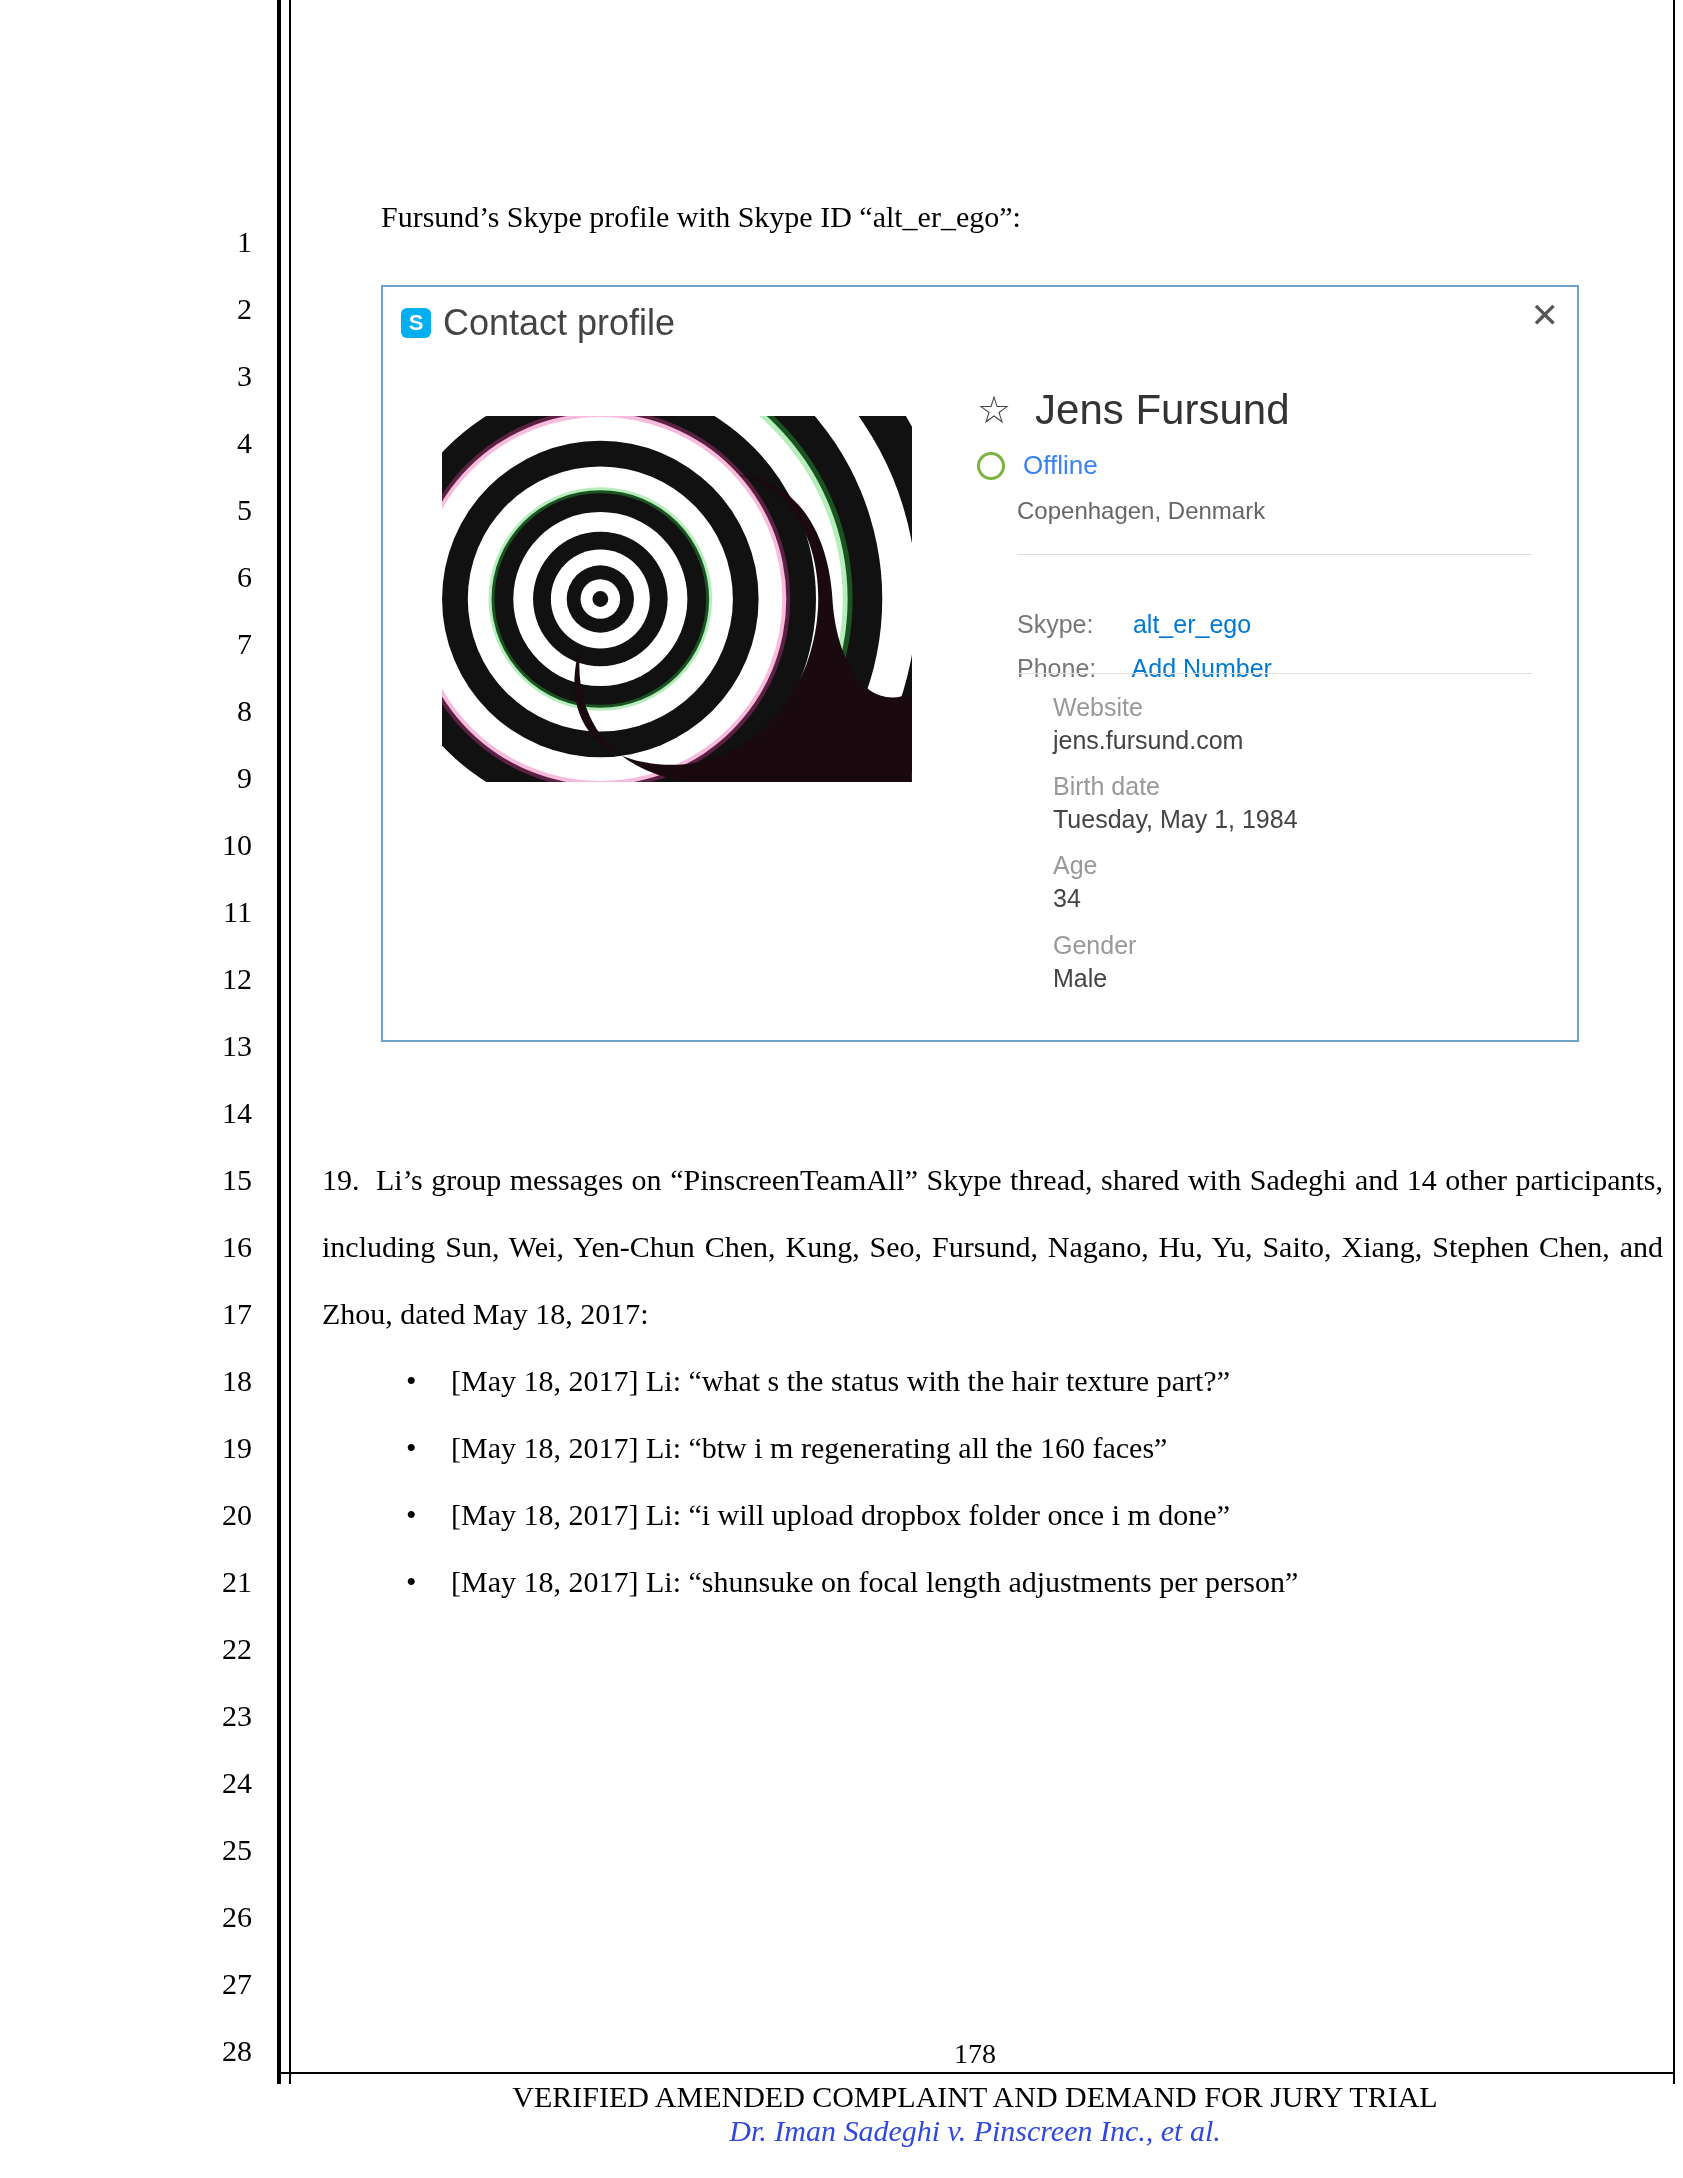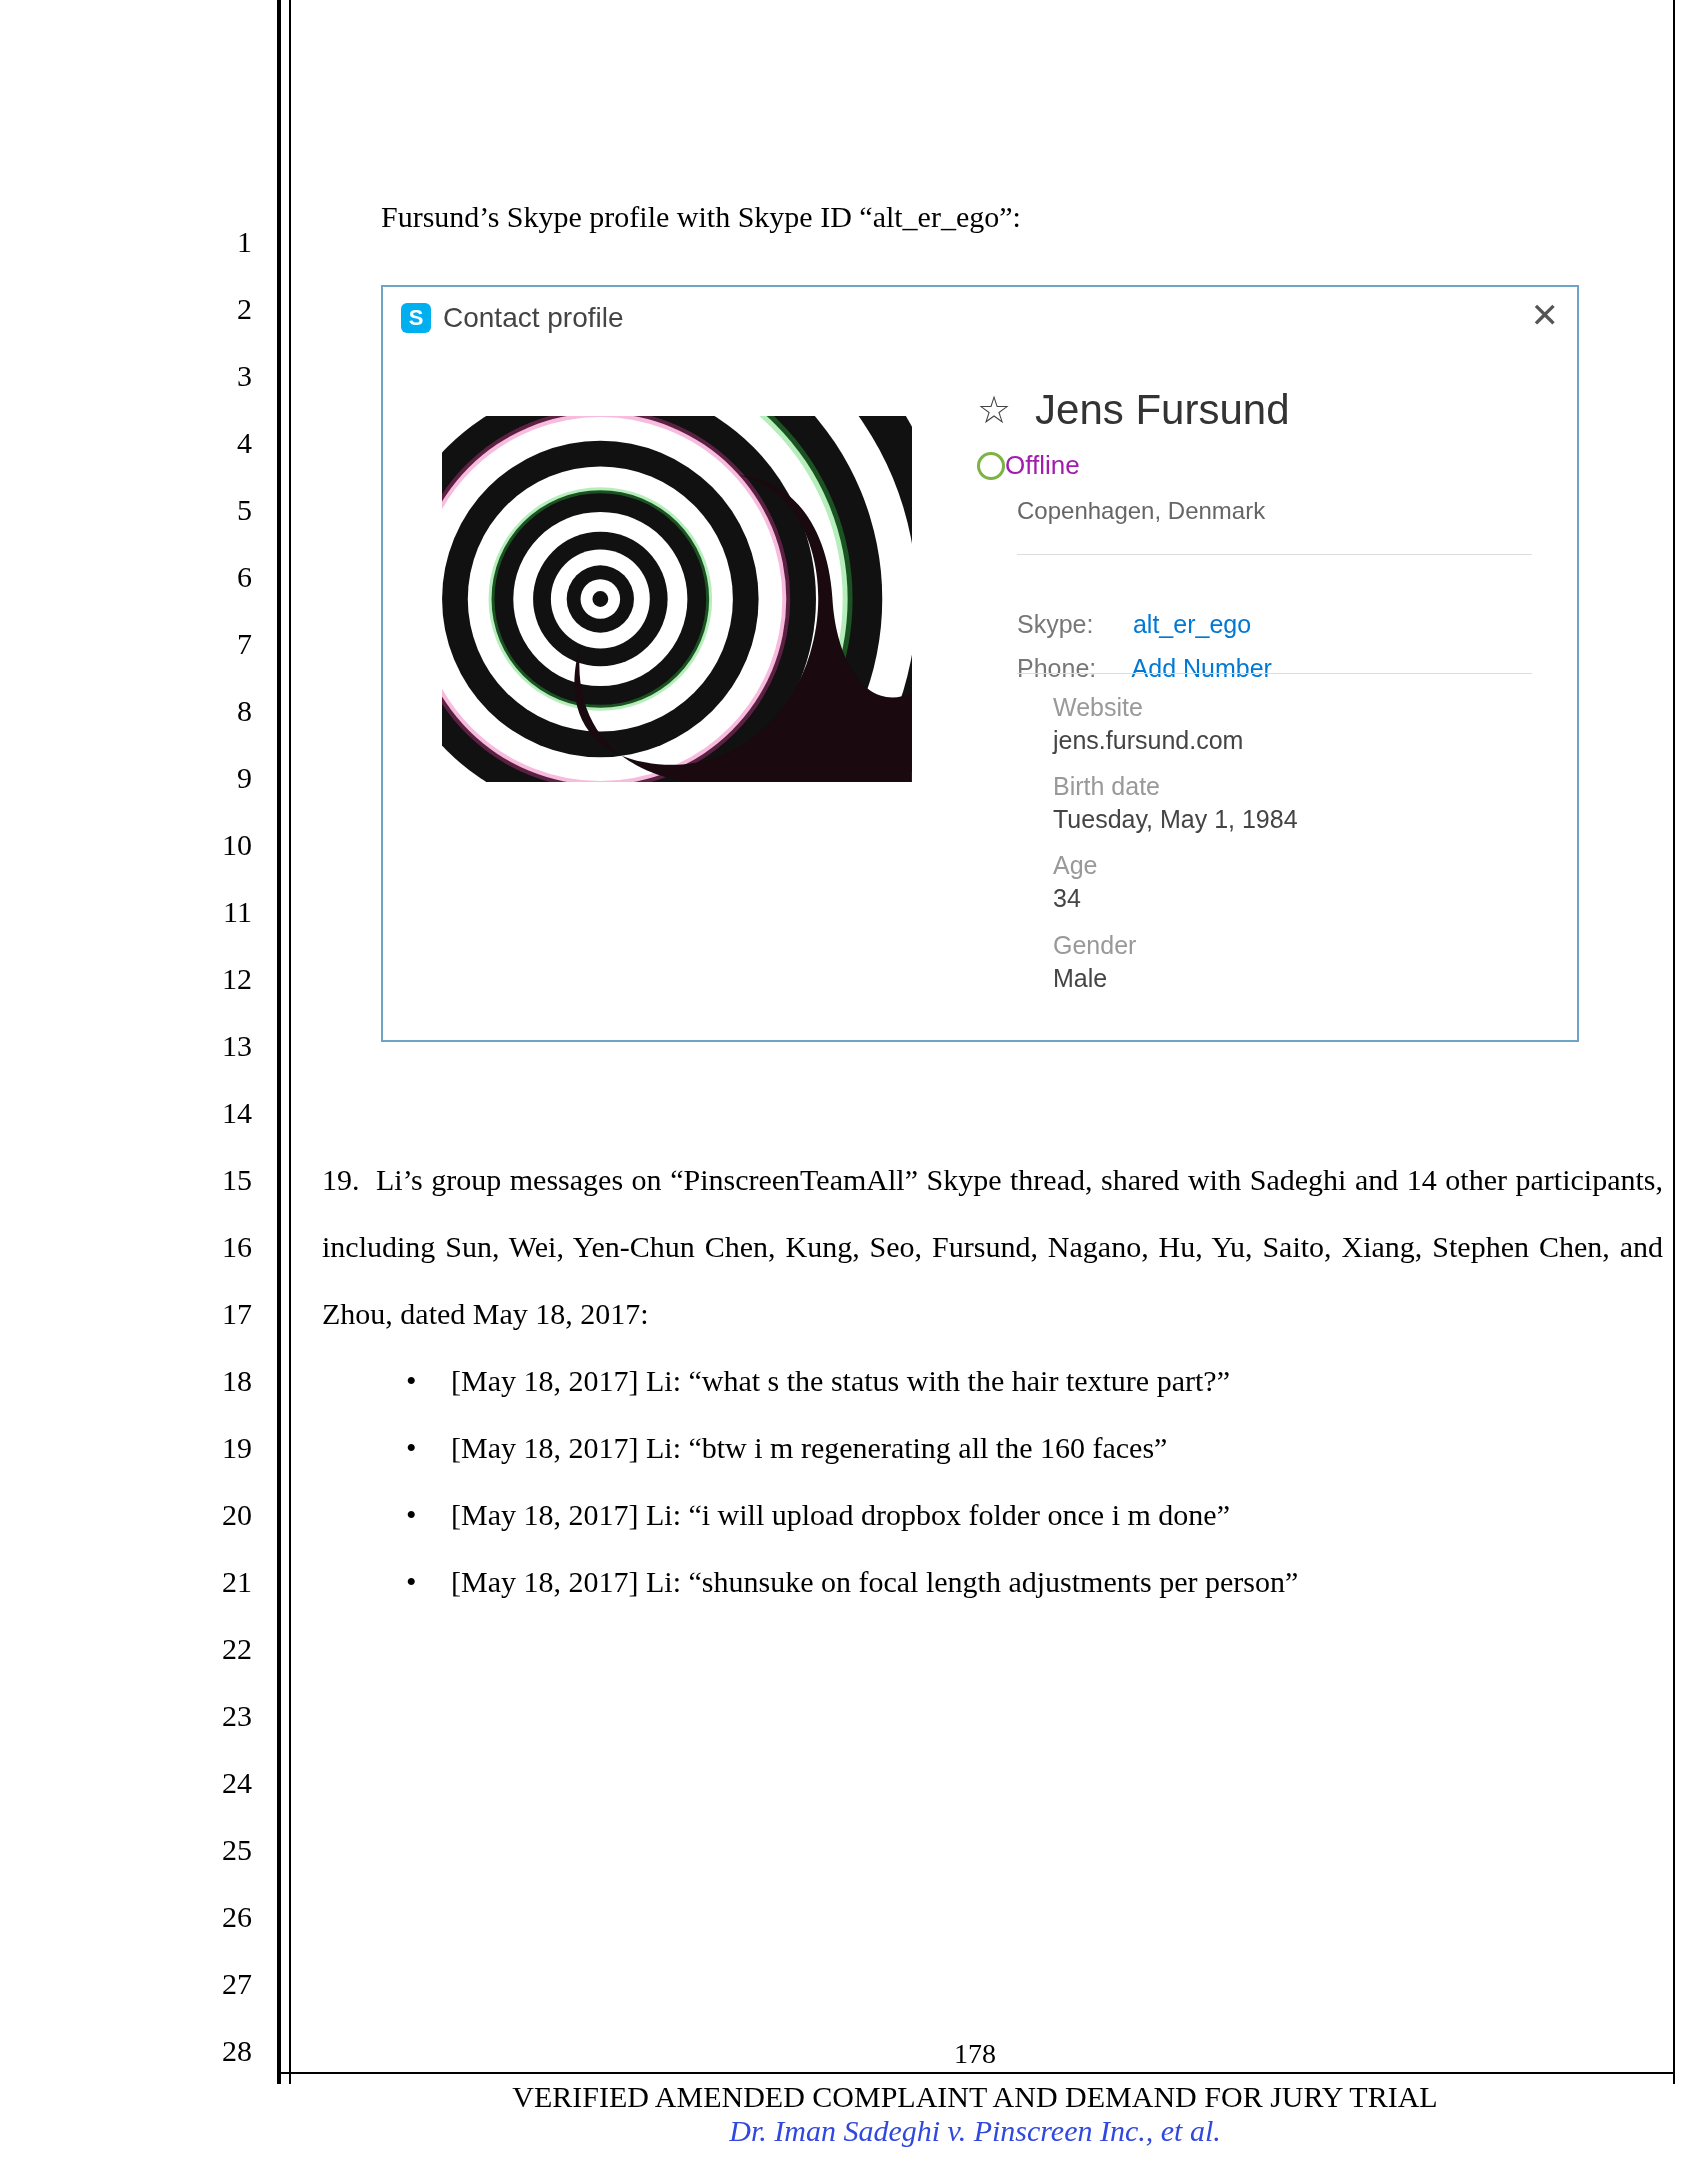--- a/index.html
+++ b/index.html
@@ -98,21 +98,21 @@
     border-radius: 6px;
     color: #fff;
     font-weight: bold;
     font-family: Arial, sans-serif;
     font-size: 22px;
     line-height: 30px;
     text-align: center;
     margin-right: 12px;
   }
   .cp-title {
-    font-size: 28px;
+    font-size: 36px;
     color: #444;
   }
   .close-x {
     position: absolute;
     right: 0;
     top: -4px;
     font-size: 34px;
     color: #555;
     line-height: 1;
   }
@@ -145,22 +145,23 @@
     font-size: 42px;
     color: #333;
   }
 
   .status-row {
     position: absolute;
     left: 594px;
     top: 163px;
     display: flex;
     align-items: center;
+    gap: 18px;
     font-size: 26px;
-    color: #a21caf;
+    color: #3b82f6;
   }
   .presence {
     width: 22px; height: 22px;
     border: 3px solid #7cb342;
     border-radius: 50%;
   }
   .location {
     position: absolute;
     left: 634px;
     top: 210px;

